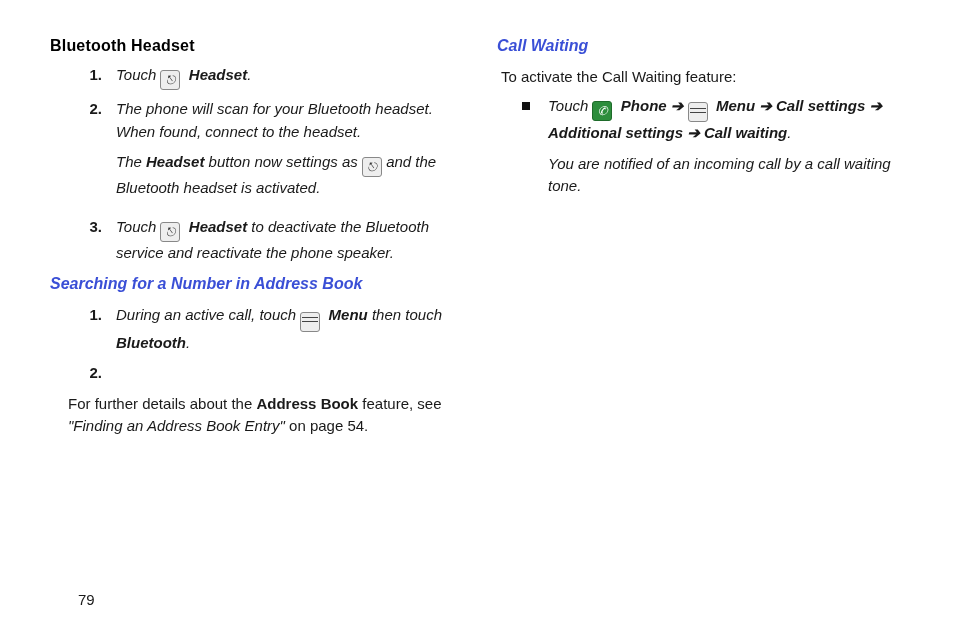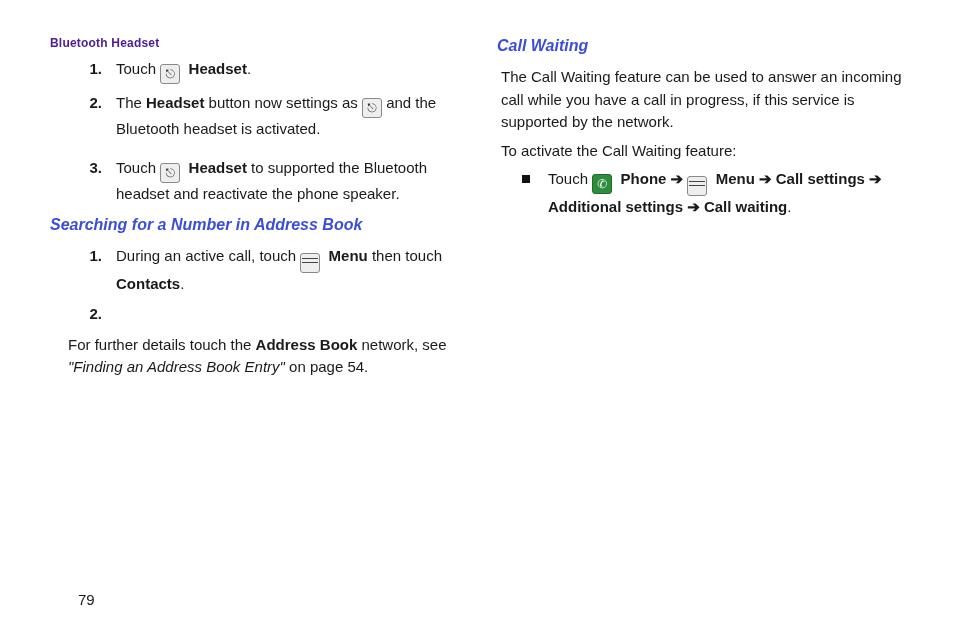--- a/index.html
+++ b/index.html
@@ -11,23 +11,23 @@
       color: #1a1a1a;
       position: relative;
       padding: 34px 50px 0 50px;
     }
     .columns {
       display: flex;
       gap: 40px;
     }
     .col { flex: 1; font-size: 15px; line-height: 1.5; }
     .sec-heading {
-      color: #4c1d95;
+      color: #000000;
       font-weight: 700;
-      font-size: 12px;
+      font-size: 16px;
       margin-bottom: 6px;
       letter-spacing: 0.2px;
     }
     .sub-heading {
       color: #3a4fd6;
       font-style: italic;
       font-weight: 700;
       font-size: 16px;
       margin-top: 0;
       margin-bottom: 8px;
@@ -37,21 +37,21 @@
       margin-bottom: 8px;
       padding-left: 30px;
     }
     .step-num {
       font-weight: 700;
       min-width: 22px;
       text-align: right;
       margin-right: 14px;
       flex-shrink: 0;
     }
-    .step-body { flex: 1; }
+    .step-body { flex: 1; font-style: italic; }
     .step-body .para { margin-bottom: 8px; }
     .bullet {
       display: flex;
       padding-left: 25px;
       margin-bottom: 6px;
       justify-content: center;
     }
     .bullet-mark {
       width: 8px; height: 8px;
       background: #111;
@@ -106,63 +106,63 @@
       <div class="step-body">
         <span>Touch </span>
         <span class="icon-box">⎋</span>
         <span class="bold">&nbsp;<span>Headset</span></span><span>.</span>
       </div>
     </div>
 
     <div class="step">
       <div class="step-num">2.</div>
       <div class="step-body">
+        <div class="para">The phone will scan for your Bluetooth headset. When found, connect to the headset.</div>
         <div class="para">
           <span>The </span><span class="bold">Headset</span><span> button now settings as </span>
           <span class="icon-box">⎋</span>
           <span> and the Bluetooth headset is activated.</span>
         </div>
       </div>
     </div>
 
     <div class="step">
       <div class="step-num">3.</div>
       <div class="step-body">
         <span>Touch </span>
         <span class="icon-box">⎋</span>
-        <span class="bold">&nbsp;<span>Headset</span></span><span> to supported the Bluetooth headset and reactivate the phone speaker.</span>
+        <span class="bold">&nbsp;<span>Headset</span></span><span> to deactivate the Bluetooth service and reactivate the phone speaker.</span>
       </div>
     </div>
 
     <div class="sub-heading">Searching for a Number in Address Book</div>
 
     <div class="step">
       <div class="step-num">1.</div>
       <div class="step-body">
         <span>During an active call, touch </span>
         <span class="icon-box">
             <span class="icon-menu-lines"></span>
           </span>
-        <span class="bold">&nbsp;<span>Menu</span></span><span> then touch </span><span class="bold">Contacts</span><span>.</span>
+        <span class="bold">&nbsp;<span>Menu</span></span><span> then touch </span><span class="bold">Bluetooth</span><span>.</span>
       </div>
     </div>
 
     <div class="step">
       <div class="step-num">2.</div>
     </div>
 
     <div class="body-para" style="padding-left:18px">
-      <span>For further details touch the </span><span class="bold">Address Book</span><span> network, see </span><br>
+      <span>For further details about the </span><span class="bold">Address Book</span><span> feature, see </span><br>
       <span class="italic-ref">"Finding an Address Book Entry"</span><span> on page 54.</span>
     </div>
   </div>
 
   <div class="col">
     <div class="sub-heading" style="margin-top:0">Call Waiting</div>
-    <div class="body-para">The Call Waiting feature can be used to answer an incoming call while you have a call in progress, if this service is supported by the network.</div>
     <div class="body-para">To activate the Call Waiting feature:</div>
 
     <div class="bullet">
       <div class="bullet-mark"></div>
       <div class="step-body">
         <div class="para">
           <span>Touch </span>
           <span class="icon-box green">✆</span>
           <span class="bold">&nbsp;<span>Phone</span></span>
           <span class="arrow"> ➔ </span>
@@ -170,18 +170,19 @@
               <span class="icon-menu-lines"></span>
             </span>
           <span class="bold">&nbsp;<span>Menu</span></span>
           <span class="arrow"> ➔ </span>
           <span class="bold">Call settings</span>
           <span class="arrow"> ➔ </span>
           <span class="bold">Additional settings</span>
           <span class="arrow"> ➔ </span>
           <span class="bold">Call waiting</span><span>.</span>
         </div>
+        <div class="para">You are notified of an incoming call by a call waiting tone.</div>
       </div>
     </div>
   </div>
 </div>
 
 <div class="footer-page">79</div>
 
 </body></html>

